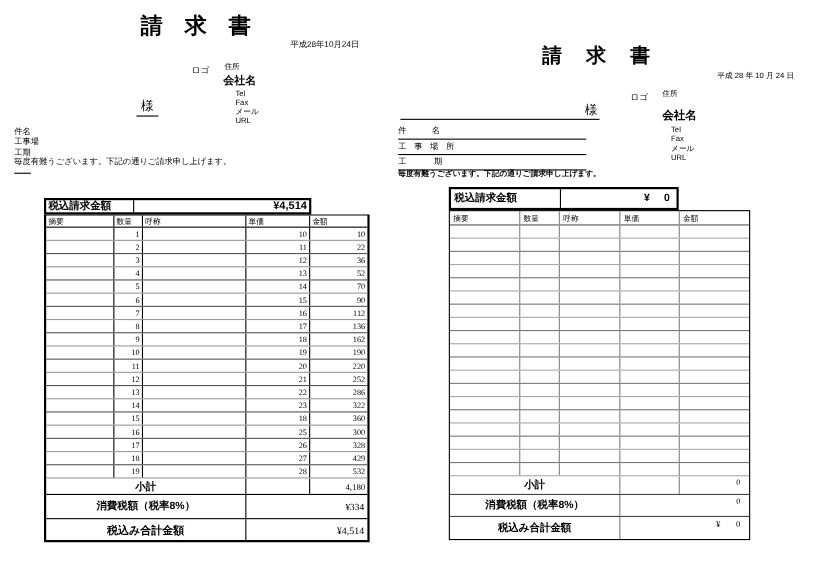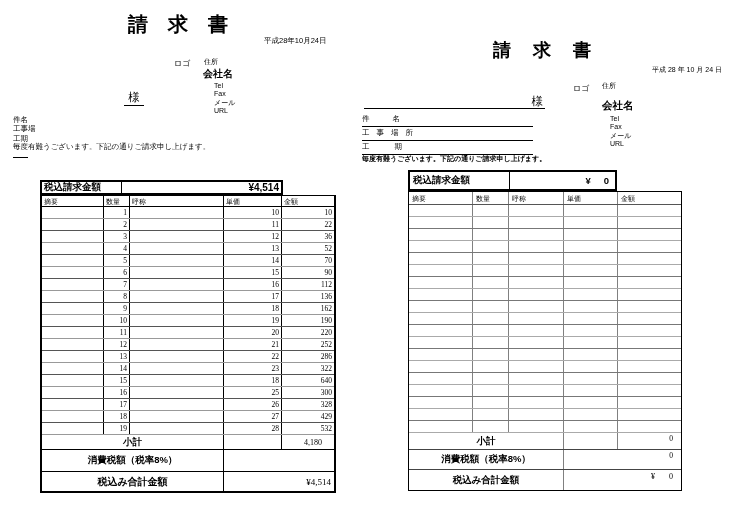--- a/index.html
+++ b/index.html
@@ -60,21 +60,21 @@
   .t1 .c4 { width:58px; } .t1 .c5 { flex:1; border-right:none; }
   .t1 .thead { height:11px; border-bottom:1.5px solid #000; font-size:7px; }
   .t1 .thead .cell { padding:1px 0 0 2px; }
   .t1 .num { font-size:7.5px; text-align:right; padding-right:2px; padding-top:0.5px; }
   #t1-rows .trow:nth-child(even) { border-bottom:1.5px solid #555; }
   .t1-sub { height:15px !important; border-bottom:1.5px solid #000 !important; }
   .t1-sub .lab { width:182px; border-right:1.5px solid #000; text-align:center; font-weight:bold;
                  font-size:9.5px; display:flex; align-items:center; justify-content:center; }
   .t1-sub .c4e { width:58px; border-right:1.5px solid #000; }
   .t1-sub .c5v { flex:1; display:flex; align-items:center; justify-content:flex-end;
-                 font-size:8px; padding-right:12px; }
+                 font-size:8px; padding-right:2px; }
   .t1-tax { height:22px !important; border-bottom:1.5px solid #000 !important; }
   .t1-grand { height:19px !important; border-bottom:none !important; }
   .t1-tax .lab, .t1-grand .lab { width:182px; border-right:1.5px solid #000; text-align:center;
                  font-weight:bold; font-size:9.5px; display:flex; align-items:center; justify-content:center; }
   .t1-tax .val, .t1-grand .val { flex:1; display:flex; align-items:center; justify-content:flex-end;
                  font-size:8.5px; padding-right:3px; }
   .t1-grand .lab { font-size:10px; }
   .t1-grand .val { font-size:9px; }
 
   
@@ -244,21 +244,21 @@
               <div class="cell c2 num">14</div>
               <div class="cell c3"></div>
               <div class="cell c4 num">23</div>
               <div class="cell c5 num">322</div>
             </div>
             <div class="trow data">
               <div class="cell c1"></div>
               <div class="cell c2 num">15</div>
               <div class="cell c3"></div>
               <div class="cell c4 num">18</div>
-              <div class="cell c5 num">640</div>
+              <div class="cell c5 num">360</div>
             </div>
             <div class="trow data">
               <div class="cell c1"></div>
               <div class="cell c2 num">16</div>
               <div class="cell c3"></div>
               <div class="cell c4 num">25</div>
               <div class="cell c5 num">300</div>
             </div>
             <div class="trow data">
               <div class="cell c1"></div>
@@ -282,20 +282,21 @@
               <div class="cell c5 num">532</div>
             </div>
           </div>
         <div class="trow t1-sub">
           <div class="lab">小計</div>
           <div class="c4e"></div>
           <div class="c5v num">4,180</div>
         </div>
         <div class="trow t1-tax">
           <div class="lab">消費税額（税率8%）</div>
+          <div class="val num">¥334</div>
         </div>
         <div class="trow t1-grand">
           <div class="lab">税込み合計金額</div>
           <div class="val num">¥4,514</div>
         </div>
       </div>
     </div>
   </section>
 
   <section class="page p2">

